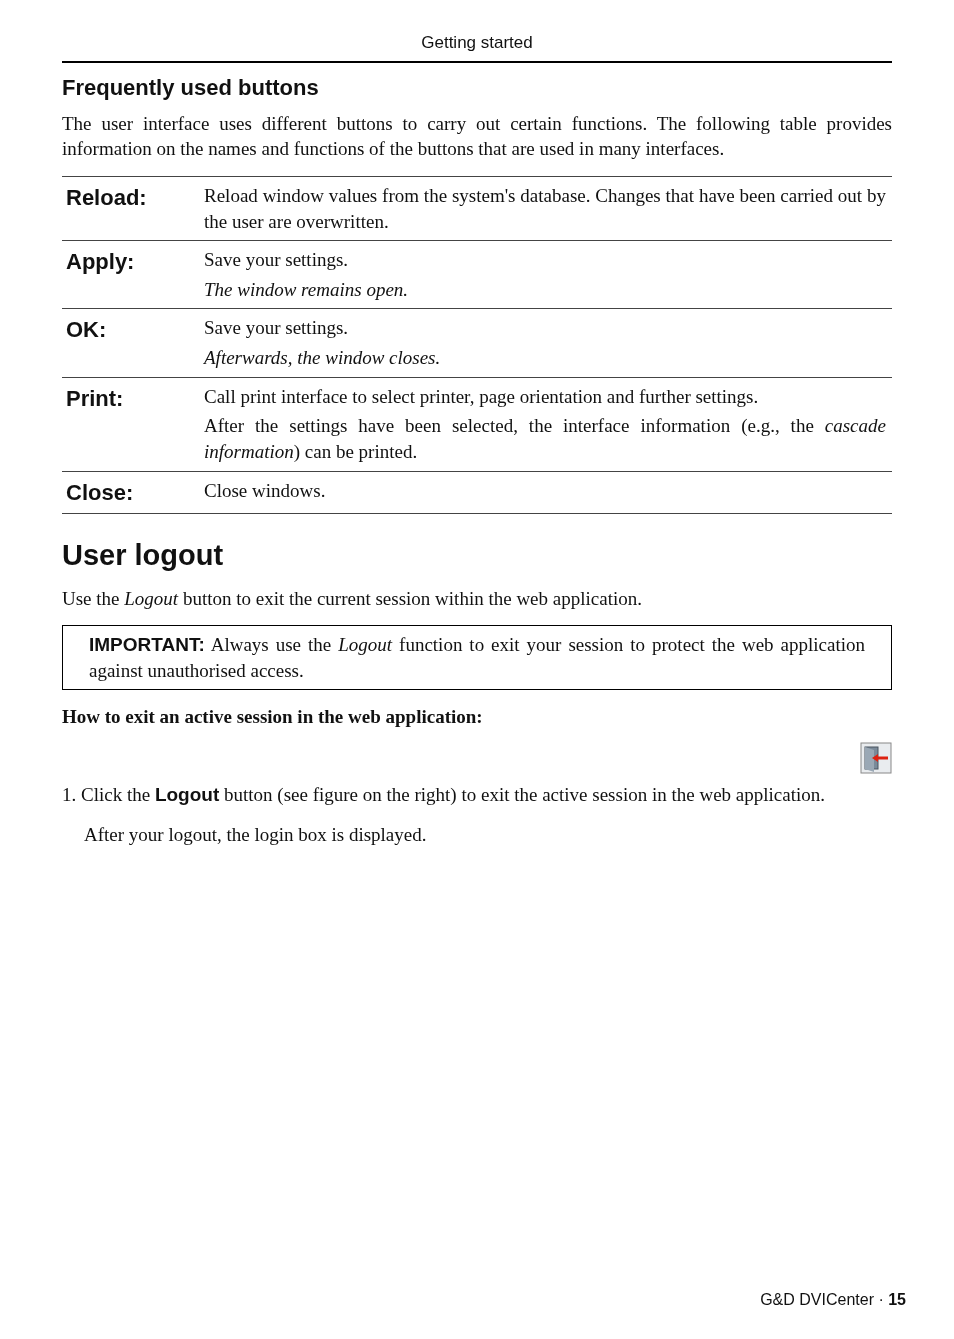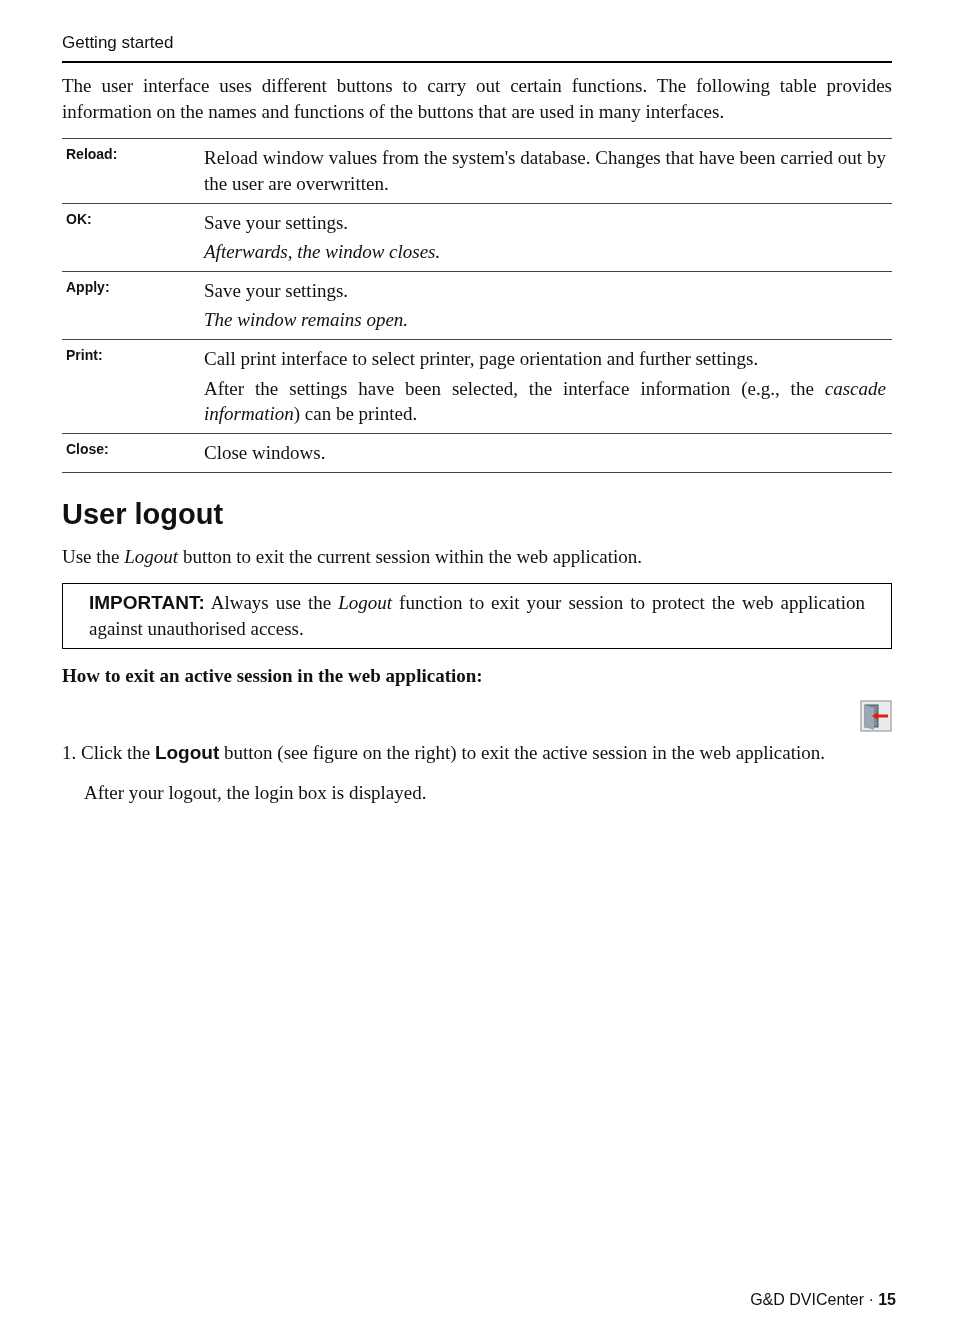--- a/index.html
+++ b/index.html
@@ -14,21 +14,21 @@
   .page {
     width: 954px;
     min-height: 1339px;
     box-sizing: border-box;
     padding: 32px 62px 30px 62px;
     position: relative;
   }
   .running-head {
     font-family: Arial, Helvetica, sans-serif;
     font-size: 17px;
-    text-align: left;
+    text-align: center;
     margin-bottom: 6px;
   }
   .rule {
     border: 0;
     border-top: 2px solid #000;
     margin: 0 0 10px 0;
   }
   h2.section-heading {
     font-family: Arial, Helvetica, sans-serif;
     font-weight: 800;
@@ -53,21 +53,21 @@
   .term-table td {
     border-top: 1px solid #444;
     border-bottom: 1px solid #444;
     padding: 6px 6px 6px 0;
     vertical-align: top;
   }
   .term-table td.label {
     width: 132px;
     font-family: Arial, Helvetica, sans-serif;
     font-weight: 800;
-    font-size: 14px;
+    font-size: 22px;
     padding-left: 4px;
   }
   .term-table td.desc {
     text-align: justify;
     padding-right: 6px;
   }
   .term-table td.desc p {
     margin: 0 0 4px 0;
   }
   .term-table td.desc p:last-child {
@@ -100,21 +100,21 @@
     height: 32px;
     flex: 0 0 32px;
     margin-top: 2px;
   }
   .after-logout {
     margin: 14px 0 0 22px;
   }
   .footer {
     position: absolute;
     bottom: 28px;
-    right: 58px;
+    right: 48px;
     font-family: Arial, Helvetica, sans-serif;
     font-size: 16px;
   }
   .footer .page-num {
     font-weight: 800;
   }
   em { font-style: italic; }
   strong.sans {
     font-family: Arial, Helvetica, sans-serif;
     font-weight: 800;
@@ -122,42 +122,43 @@
   }
   .ital { font-style: italic; }
 </style>
 </head>
 <body>
 
 <div class="page">
   <div class="running-head">Getting started</div>
   <hr class="rule">
 
+  <h2 class="section-heading">Frequently used buttons</h2>
   <p class="body">The user interface uses different buttons to carry out certain functions. The following table provides information on the names and functions of the buttons that are used in many interfaces.</p>
 
   <table class="term-table">
     <tbody id="table-body">
         <tr>
           <td class="label">Reload:</td>
           <td class="desc">
             <p>Reload window values from the system's database. Changes that have been carried out by the user are overwritten.</p>
           </td>
         </tr>
         <tr>
+          <td class="label">Apply:</td>
+          <td class="desc">
+            <p>Save your settings.</p>
+            <p class="ital">The window remains open.</p>
+          </td>
+        </tr>
+        <tr>
           <td class="label">OK:</td>
           <td class="desc">
             <p>Save your settings.</p>
             <p class="ital">Afterwards, the window closes.</p>
-          </td>
-        </tr>
-        <tr>
-          <td class="label">Apply:</td>
-          <td class="desc">
-            <p>Save your settings.</p>
-            <p class="ital">The window remains open.</p>
           </td>
         </tr>
         <tr>
           <td class="label">Print:</td>
           <td class="desc">
             <p>Call print interface to select printer, page orientation and further settings.</p>
             <p>After the settings have been selected, the interface information (e.g., the <em>cascade information</em>) can be printed.</p>
           </td>
         </tr>
         <tr>

